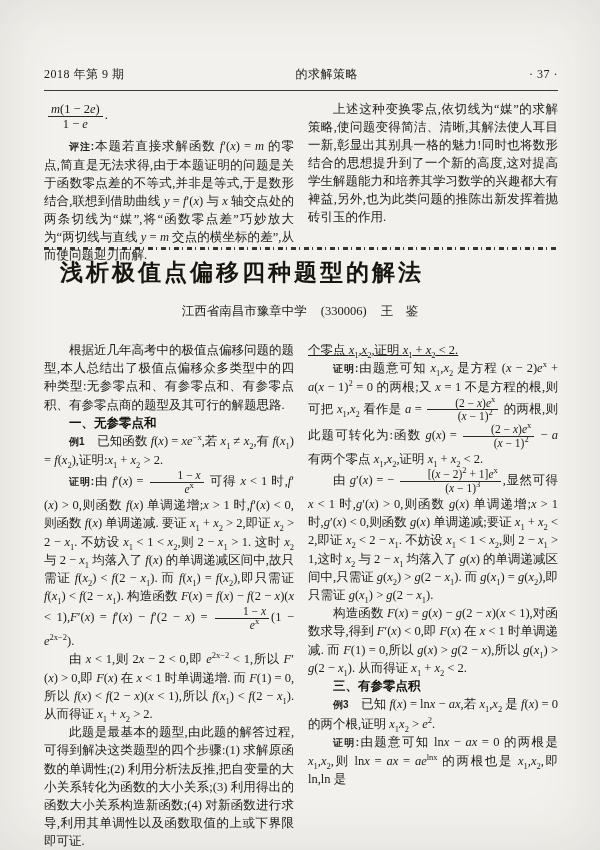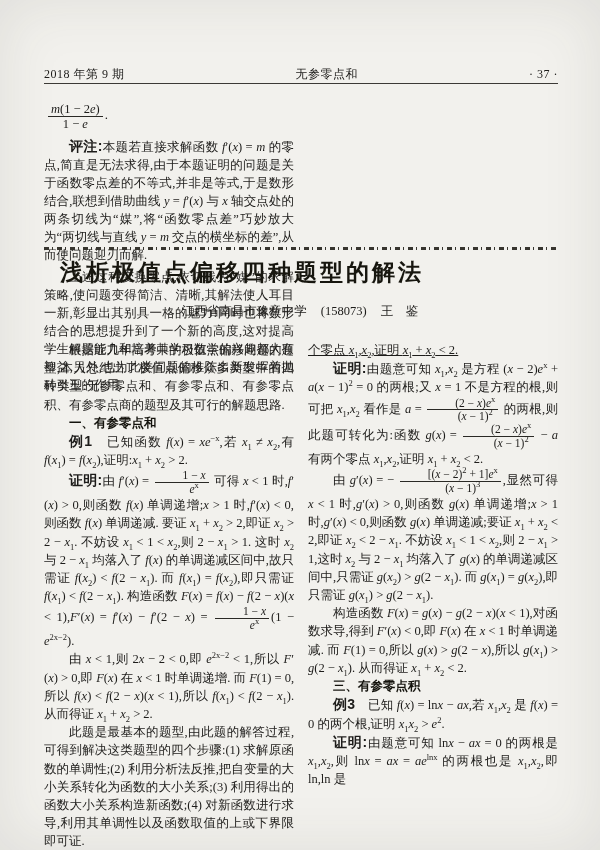--- a/index.html
+++ b/index.html
@@ -6,23 +6,23 @@
   .page{
     position:relative;width:600px;height:850px;margin:0 auto;overflow:hidden;
     background:#f2f1ed;color:#1d1c1a;
     font-family:"Liberation Serif","DejaVu Serif",serif;
     box-shadow:inset 0 0 60px rgba(60,55,45,.10);
   }
   .header{
     position:absolute;top:66px;left:44px;width:514px;
     display:flex;justify-content:space-between;align-items:baseline;
     font-size:12px;letter-spacing:.5px;
-    border-bottom:1.5px solid #3c3a36;
+    border-bottom:1.5px solid #3c3a36;padding-bottom:7px;
   }
-  .prelude{position:absolute;top:100px;left:44px;width:514px;display:flex;gap:4px;flex-direction:column;}
+  .prelude{position:absolute;top:100px;left:44px;width:514px;display:flex;gap:14px;}
   .colw{width:250px;font-size:12.5px;line-height:18px;text-align:justify;text-justify:inter-ideograph;}
   .formula-line{margin:2px 0 6px 2px;font-size:13px;}
   p.p{margin:0;text-indent:2em;}
   p.noindent{text-indent:0;text-decoration:underline;}
   .divider{
     position:absolute;top:247px;left:44px;width:514px;height:3px;
     background:repeating-linear-gradient(90deg,#37352f 0 5px,transparent 5px 8px,#37352f 8px 9.5px,transparent 9.5px 13px);
   }
   .title{
     position:absolute;top:257px;left:0;width:484px;margin:0;text-align:center;
@@ -32,64 +32,64 @@
   .byline{
     position:absolute;top:303px;left:0;width:600px;text-align:center;font-size:12.5px;
     display:flex;justify-content:center;gap:14px;align-items:baseline;
   }
   .body{position:absolute;top:341px;left:44px;width:514px;display:flex;gap:14px;}
   .body .colw{line-height:18.2px;}
   .h{
     font-family:"Liberation Sans","DejaVu Sans",sans-serif;font-weight:bold;
     color:#14130d;
   }
-  b.hei{font-family:"Liberation Sans","DejaVu Sans",sans-serif;font-weight:bold;font-size:14px;}
+  b.hei{font-family:"Liberation Sans","DejaVu Sans",sans-serif;font-weight:bold;font-size:10px;}
   i{font-family:"Liberation Serif","DejaVu Serif",serif;}
   sup,sub{font-size:8.5px;line-height:0;}
   .frac{display:inline-block;text-align:center;vertical-align:middle;line-height:1.12;margin:0 2px;font-size:11.5px;}
   .frac .num{display:block;border-bottom:1px solid #2a2925;padding:0 3px;}
   .frac .den{display:block;padding:0 3px;}
   .big{font-size:12.5px;}
 </style>
 </head>
 <body>
 
 <div class="page">
 
   <div class="header">
     <span>2018 年第 9 期</span>
-    <span>无参零点和</span>
+    <span>的求解策略</span>
     <span>· 37 ·</span>
   </div>
 
   <div class="prelude">
     <div class="colw">
       <div class="formula-line"><span class="frac big"><span class="num"><i>m</i>(1 − 2<i>e</i>)</span><span class="den">1 − <i>e</i></span></span>.</div>
       <p class="p"><b class="hei">评注:</b>本题若直接求解函数 <i>f</i>′(<i>x</i>) = <i>m</i> 的零点,简直是无法求得,由于本题证明的问题是关于函数零点差的不等式,并非是等式,于是数形结合,联想到借助曲线 <i>y</i> = <i>f</i>′(<i>x</i>) 与 <i>x</i> 轴交点处的两条切线为“媒”,将“函数零点差”巧妙放大为“两切线与直线 <i>y</i> = <i>m</i> 交点的横坐标的差”,从而使问题迎刃而解.</p>
     </div>
     <div class="colw">
       <p class="p">上述这种变换零点,依切线为“媒”的求解策略,使问题变得简洁、清晰,其解法使人耳目一新,彰显出其别具一格的魅力!同时也将数形结合的思想提升到了一个新的高度,这对提高学生解题能力和培养其学习数学的兴趣都大有裨益,另外,也为此类问题的推陈出新发挥着抛砖引玉的作用.</p>
     </div>
   </div>
 
   <div class="divider"></div>
 
   <h1 class="title">浅析极值点偏移四种题型的解法</h1>
 
   <div class="byline">
     <span>江西省南昌市豫章中学</span>
-    <span>(158073)</span>
+    <span>(330006)</span>
     <span>王　鉴</span>
   </div>
 
   <div class="body">
 
     <div class="colw">
       <p class="p">根据近几年高考中的极值点偏移问题的题型,本人总结出了极值点偏移众多类型中的四种类型:无参零点和、有参零点和、有参零点积、有参零点商的题型及其可行的解题思路.</p>
-      <p class="p h">一、有参零点和</p>
+      <p class="p h">一、无参零点和</p>
       <p class="p"><b class="hei">例1</b>　已知函数 <i>f</i>(<i>x</i>) = <i>xe</i><sup>−x</sup>,若 <i>x</i><sub>1</sub> ≠ <i>x</i><sub>2</sub>,有 <i>f</i>(<i>x</i><sub>1</sub>) = <i>f</i>(<i>x</i><sub>2</sub>),证明:<i>x</i><sub>1</sub> + <i>x</i><sub>2</sub> &gt; 2.</p>
       <p class="p"><b class="hei">证明:</b>由 <i>f</i>′(<i>x</i>) = <span class="frac"><span class="num">1 − <i>x</i></span><span class="den"><i>e</i><sup>x</sup></span></span> 可得 <i>x</i> &lt; 1 时,<i>f</i>′(<i>x</i>) &gt; 0,则函数 <i>f</i>(<i>x</i>) 单调递增;<i>x</i> &gt; 1 时,<i>f</i>′(<i>x</i>) &lt; 0,则函数 <i>f</i>(<i>x</i>) 单调递减. 要证 <i>x</i><sub>1</sub> + <i>x</i><sub>2</sub> &gt; 2,即证 <i>x</i><sub>2</sub> &gt; 2 − <i>x</i><sub>1</sub>. 不妨设 <i>x</i><sub>1</sub> &lt; 1 &lt; <i>x</i><sub>2</sub>,则 2 − <i>x</i><sub>1</sub> &gt; 1. 这时 <i>x</i><sub>2</sub> 与 2 − <i>x</i><sub>1</sub> 均落入了 <i>f</i>(<i>x</i>) 的单调递减区间中,故只需证 <i>f</i>(<i>x</i><sub>2</sub>) &lt; <i>f</i>(2 − <i>x</i><sub>1</sub>). 而 <i>f</i>(<i>x</i><sub>1</sub>) = <i>f</i>(<i>x</i><sub>2</sub>),即只需证 <i>f</i>(<i>x</i><sub>1</sub>) &lt; <i>f</i>(2 − <i>x</i><sub>1</sub>). 构造函数 <i>F</i>(<i>x</i>) = <i>f</i>(<i>x</i>) − <i>f</i>(2 − <i>x</i>)(<i>x</i> &lt; 1),<i>F</i>′(<i>x</i>) = <i>f</i>′(<i>x</i>) − <i>f</i>′(2 − <i>x</i>) = <span class="frac"><span class="num">1 − <i>x</i></span><span class="den"><i>e</i><sup>x</sup></span></span>(1 − <i>e</i><sup>2x−2</sup>).</p>
       <p class="p">由 <i>x</i> &lt; 1,则 2<i>x</i> − 2 &lt; 0,即 <i>e</i><sup>2x−2</sup> &lt; 1,所以 <i>F</i>′(<i>x</i>) &gt; 0,即 <i>F</i>(<i>x</i>) 在 <i>x</i> &lt; 1 时单调递增. 而 <i>F</i>(1) = 0,所以 <i>f</i>(<i>x</i>) &lt; <i>f</i>(2 − <i>x</i>)(<i>x</i> &lt; 1),所以 <i>f</i>(<i>x</i><sub>1</sub>) &lt; <i>f</i>(2 − <i>x</i><sub>1</sub>). 从而得证 <i>x</i><sub>1</sub> + <i>x</i><sub>2</sub> &gt; 2.</p>
       <p class="p">此题是最基本的题型,由此题的解答过程,可得到解决这类题型的四个步骤:(1) 求解原函数的单调性;(2) 利用分析法反推,把自变量的大小关系转化为函数的大小关系;(3) 利用得出的函数大小关系构造新函数;(4) 对新函数进行求导,利用其单调性以及函数取值的上或下界限即可证.</p>
       <p class="p h">二、有参零点和</p>
 
     </div>
 
     <div class="colw">
       <p class="p noindent">个零点 <i>x</i><sub>1</sub>,<i>x</i><sub>2</sub>,证明 <i>x</i><sub>1</sub> + <i>x</i><sub>2</sub> &lt; 2.</p>

